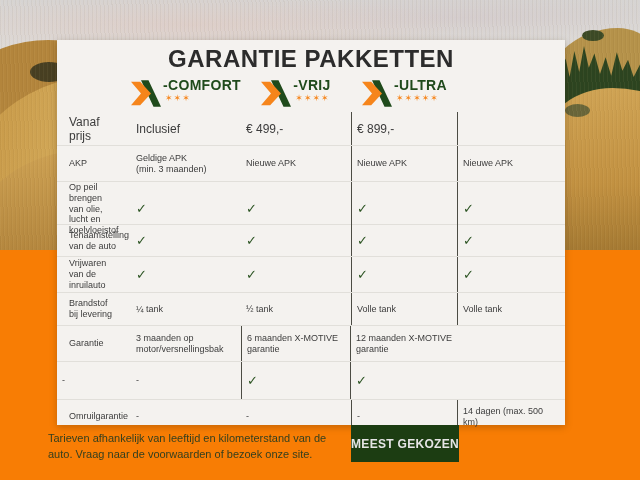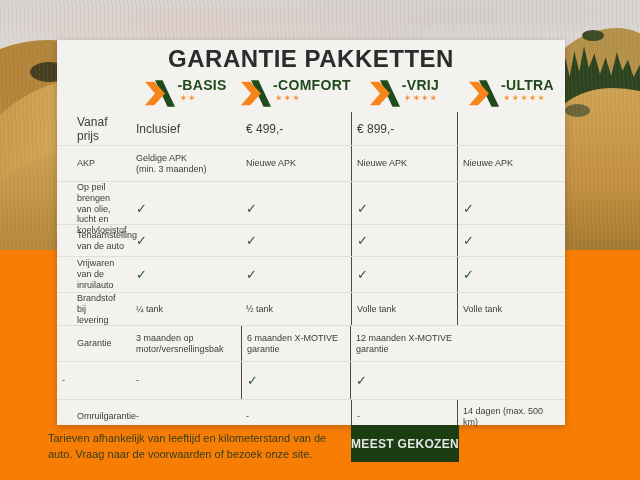--- a/index.html
+++ b/index.html
@@ -55,21 +55,21 @@
 
   
   .panel{position:absolute;left:57px;top:40px;width:508px;height:385px;
     background:var(--panel-bg);box-shadow:0 2px 7px rgba(60,40,10,.28);}
   .title{margin:0;height:32px;box-sizing:border-box;padding-top:6px;text-align:center;
     font-size:24px;line-height:26px;font-weight:700;letter-spacing:.5px;color:#2c2c2c;}
   .grid{display:grid;grid-template-columns:var(--cols);}
   .logo-row{height:40px;}
   .price-row{height:33px;font-size:12px;color:var(--text);}
   .feature-row{font-size:9px;color:var(--text);border-top:1px solid var(--row-line);line-height:1.2;}
-  .cell{display:flex;align-items:center;box-sizing:border-box;padding:0 20px;min-width:0;}
+  .cell{display:flex;align-items:center;box-sizing:border-box;padding:0 12px;min-width:0;}
   .val{padding:0 5px;white-space:pre-line;}
   .hl{border-left:1px solid var(--line-dark);border-right:1px solid var(--line-dark);}
   .hl.val{}
   .check{font-family:"DejaVu Sans",sans-serif;font-size:13px;color:var(--check-green);font-weight:700;}
   .logo-cell{justify-content:center;padding:0;}
   .logo{display:flex;align-items:flex-start;}
   .logo svg{display:block;margin-top:2px;}
   .logo-right{margin-left:2px;}
   .logo-name{font-size:14px;font-weight:700;letter-spacing:.3px;color:var(--dark-green);line-height:15px;}
   .logo-stars{font-family:"DejaVu Sans",sans-serif;font-size:9px;letter-spacing:1px;
@@ -99,32 +99,20 @@
     <div class="hill hill-c"></div>
     <div class="grain"></div>
   </div>
 
   <div class="orange-band"></div>
 
   <div class="panel">
     <h1 class="title">GARANTIE PAKKETTEN</h1>
     <div class="grid logo-row" id="logoRow">
         <div class="cell "></div>
-        <div class="cell logo-cell">
-          <div class="logo">
-            <svg width="30" height="27" viewBox="0 0 36 32">
-              <polygon points="12,0 21,0 36,32 27,32" fill="var(--dark-green)"></polygon>
-              <polygon points="0,2 11,2 24,16 11,30 0,30 12,16" fill="var(--logo-orange)"></polygon>
-            </svg>
-            <div class="logo-right">
-              <div class="logo-name">-BASIS</div>
-              <div class="logo-stars">✶✶</div>
-            </div>
-          </div>
-        </div>
         <div class="cell logo-cell">
           <div class="logo">
             <svg width="30" height="27" viewBox="0 0 36 32">
               <polygon points="12,0 21,0 36,32 27,32" fill="var(--dark-green)"></polygon>
               <polygon points="0,2 11,2 24,16 11,30 0,30 12,16" fill="var(--logo-orange)"></polygon>
             </svg>
             <div class="logo-right">
               <div class="logo-name">-COMFORT</div>
               <div class="logo-stars">✶✶✶</div>
             </div>

